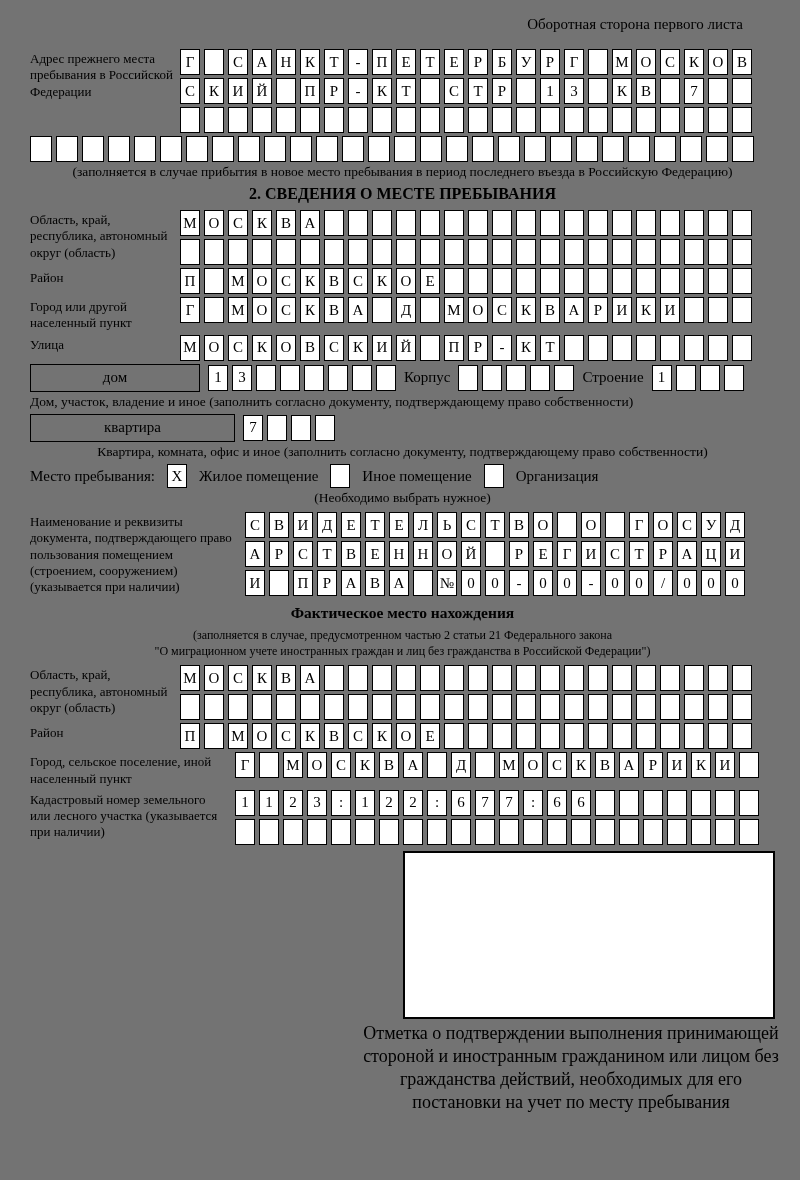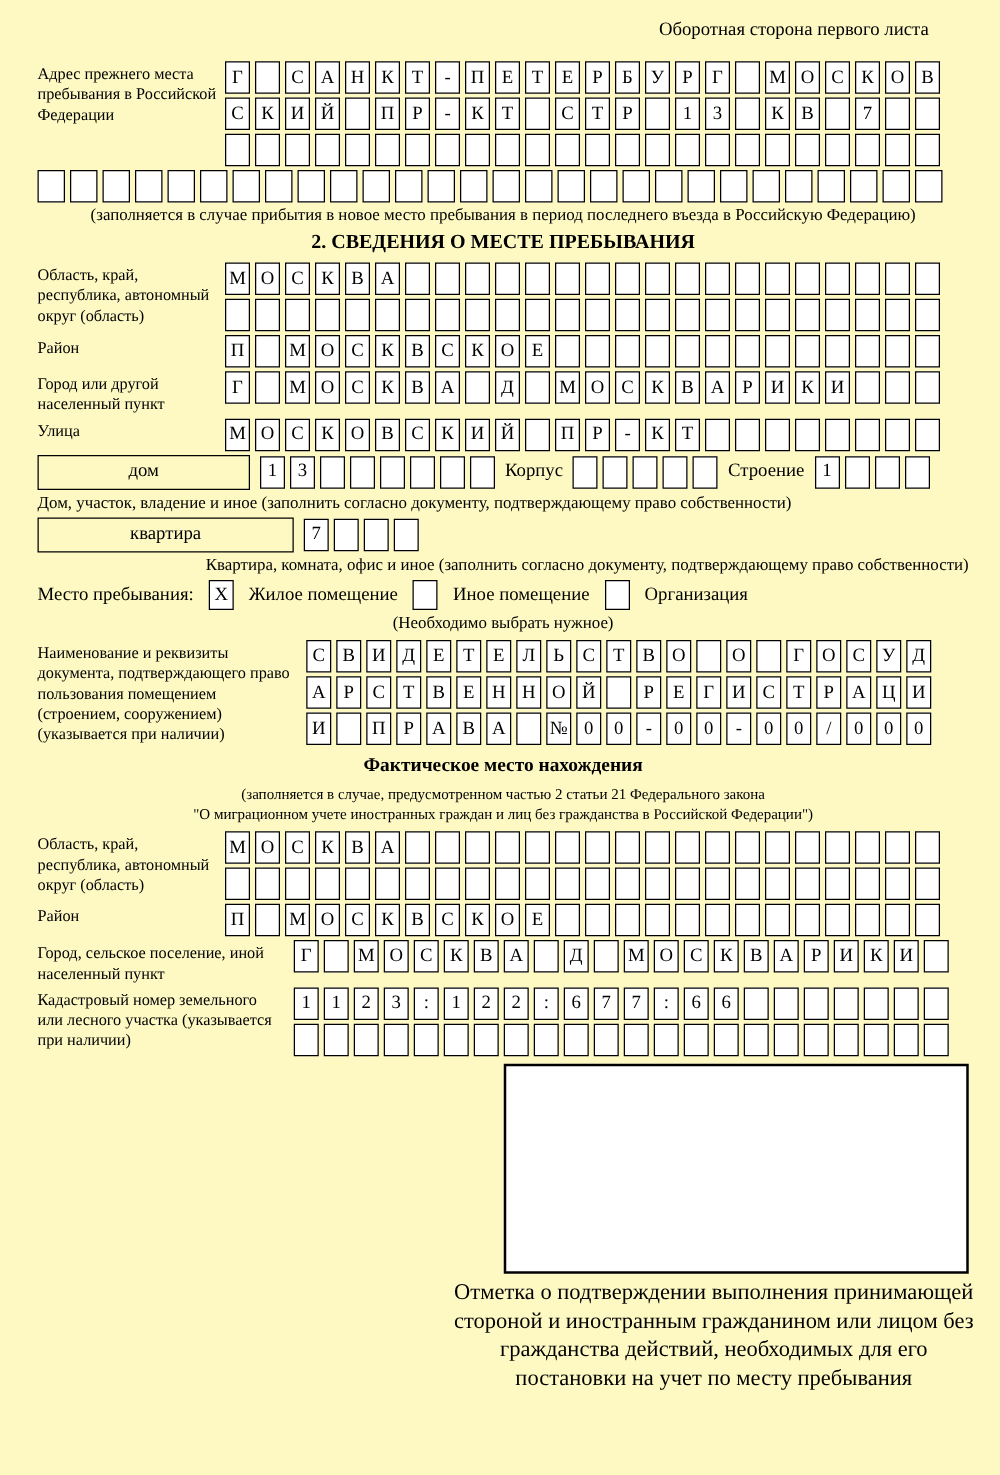--- a/index.html
+++ b/index.html
@@ -1,18 +1,18 @@
 <!DOCTYPE html>
 <html><head>
 <meta charset="utf-8">
 <style>
   * { box-sizing: border-box; margin: 0; padding: 0; }
   html, body { background: #ffffff; }
   body { font-family: "Liberation Serif", "DejaVu Serif", serif; color: #000; }
-  .page { width: 800px; height: 1180px; padding: 6px 25px 8px 30px; overflow: hidden; background: #fef9c3; }
+  .page { width: 800px; height: 1180px; padding: 6px 25px 8px 30px; overflow: hidden; background: #737373; }
 
   .hdr { text-align: right; font-size: 15px; margin: 10px 32px 16px 0; }
 
   .frow { display: flex; align-items: flex-start; margin-bottom: 3px; }
   .flabel { flex: 0 0 150px; font-size: 13px; line-height: 1.25; padding-top: 2px; padding-right: 6px; }
   .flabel.w215 { flex-basis: 215px; }
   .flabel.w205 { flex-basis: 205px; }
   .rows { display: flex; flex-direction: column; gap: 3px; }
 
   .boxes { display: flex; gap: 4px; }
@@ -349,21 +349,21 @@
 
   <div class="house-row">
     <span class="named-box kv">квартира</span>
     <div class="boxes">
         <span class="cbox">7</span>
         <span class="cbox"></span>
         <span class="cbox"></span>
         <span class="cbox"></span>
       </div>
   </div>
-  <div class="note" style="text-align:right;">Квартира, комната, офис и иное (заполнить согласно документу, подтверждающему право собственности)</div>
+  <div class="note" style="text-align:center;">Квартира, комната, офис и иное (заполнить согласно документу, подтверждающему право собственности)</div>
 
   <div class="stay-row">
     <span>Место пребывания:</span>
     <span class="cbox">X</span>
     <span>Жилое помещение</span>
     <span class="cbox"></span>
     <span>Иное помещение</span>
     <span class="cbox"></span>
     <span>Организация</span>
   </div>

